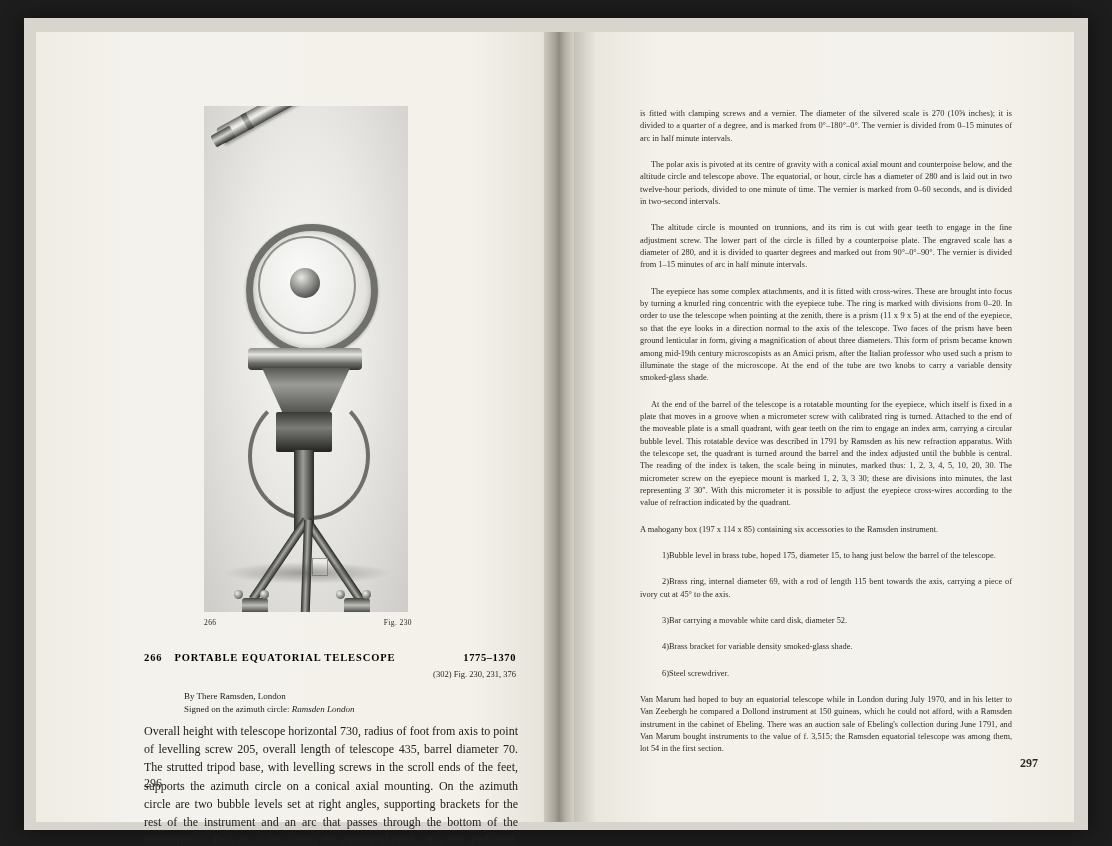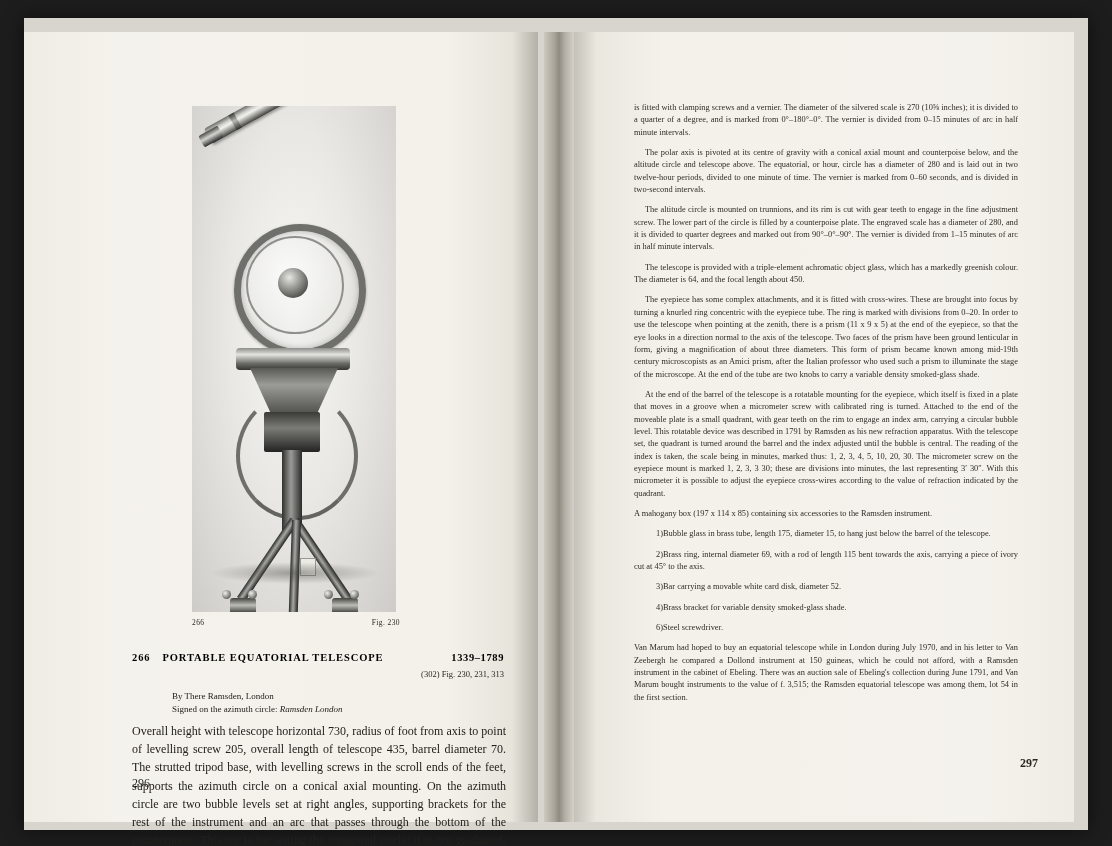--- a/index.html
+++ b/index.html
@@ -27,23 +27,24 @@
     background: #d8d5ce;
     box-shadow: 0 0 18px rgba(0,0,0,0.55);
   }
   .page {
     position: absolute;
     top: 14px;
     height: 790px;
     background: #f2f0ea;
   }
   .page-left {
-    left: 0;
+    left: 12px;
     width: 514px;
     background: linear-gradient(to right, #efece4 0%, #f4f2ec 18%, #f3f1ea 82%, #e2dfd6 100%);
+    padding-left: 18px;
   }
   .page-right {
     left: 546px;
     width: 504px;
     background: linear-gradient(to left, #efece4 0%, #f4f2ec 18%, #f3f1ea 82%, #e6e3da 100%);
   }
   .gutter {
     position: absolute;
     left: 520px; top: 14px;
     width: 30px; height: 790px;
@@ -135,21 +136,21 @@
   .rp-body {
     position: absolute;
     left: 56px; top: 62px;
     width: 400px;
     font-size: 8.4px;
     line-height: 1.47;
     text-align: justify;
     color: #2f2c27;
   }
   .rp-body p {
-    margin: 8px;
+    margin: 14px;
     text-indent: 11px;
   }
   .rp-body p.noindent { text-indent: 0; }
   .sec-title {
     margin: 9px 0 3px 0;
     font-weight: bold;
     font-size: 8.6px;
     text-indent: 0;
   }
   .acc-list { margin: 0; padding: 0; }
@@ -331,55 +332,54 @@
       </div>
 
       <div class="plate-caption-row">
         <span>266</span>
         <span>Fig. 230</span>
       </div>
 
       <div class="heading-row">
         <span class="heading-num">266</span>
         <span class="heading-title">PORTABLE EQUATORIAL TELESCOPE</span>
-        <span class="heading-date">1339–1789</span>
+        <span class="heading-date">1775–1370</span>
       </div>
 
       <div class="fig-row">
         <span>(302)</span>
-        <span>Fig. 230, 231, 313</span>
+        <span>Fig. 230, 231, 376</span>
       </div>
 
       <div class="byline">
         <div>By There Ramsden, London</div>
         <div>
           <span>Signed on the azimuth circle: </span><em>Ramsden London</em>
         </div>
       </div>
 
       <div class="lp-para softtext">Overall height with telescope horizontal 730, radius of foot from axis to point of levelling screw 205, overall length of telescope 435, barrel diameter 70. The strutted tripod base, with levelling screws in the scroll ends of the feet, supports the azimuth circle on a conical axial mounting. On the azimuth circle are two bubble levels set at right angles, supporting brackets for the rest of the instrument and an arc that passes through the bottom of the counterpoise. This arc is for setting the equatorial circle; it is not graduated, but has a fine adjustment. The azimuth circle</div>
 
       <div class="folio folio-left">296</div>
       <div class="page-edge-shadow-left"></div>
     </div>
 
     <div class="page page-right">
       <div class="rp-body softtext">
         <p class="noindent">is fitted with clamping screws and a vernier. The diameter of the silvered scale is 270 (10⅝ inches); it is divided to a quarter of a degree, and is marked from 0°–180°–0°. The vernier is divided from 0–15 minutes of arc in half minute intervals.</p>
         <p>The polar axis is pivoted at its centre of gravity with a conical axial mount and counterpoise below, and the altitude circle and telescope above. The equatorial, or hour, circle has a diameter of 280 and is laid out in two twelve-hour periods, divided to one minute of time. The vernier is marked from 0–60 seconds, and is divided in two-second intervals.</p>
         <p>The altitude circle is mounted on trunnions, and its rim is cut with gear teeth to engage in the fine adjustment screw. The lower part of the circle is filled by a counterpoise plate. The engraved scale has a diameter of 280, and it is divided to quarter degrees and marked out from 90°–0°–90°. The vernier is divided from 1–15 minutes of arc in half minute intervals.</p>
-        <p>The telescope is provided with a triple-element achromatic object glass, which has a markedly greenish colour. The diameter is 64, and the focal length about 450.</p>
         <p>The eyepiece has some complex attachments, and it is fitted with cross-wires. These are brought into focus by turning a knurled ring concentric with the eyepiece tube. The ring is marked with divisions from 0–20. In order to use the telescope when pointing at the zenith, there is a prism (11 x 9 x 5) at the end of the eyepiece, so that the eye looks in a direction normal to the axis of the telescope. Two faces of the prism have been ground lenticular in form, giving a magnification of about three diameters. This form of prism became known among mid-19th century microscopists as an Amici prism, after the Italian professor who used such a prism to illuminate the stage of the microscope. At the end of the tube are two knobs to carry a variable density smoked-glass shade.</p>
         <p>At the end of the barrel of the telescope is a rotatable mounting for the eyepiece, which itself is fixed in a plate that moves in a groove when a micrometer screw with calibrated ring is turned. Attached to the end of the moveable plate is a small quadrant, with gear teeth on the rim to engage an index arm, carrying a circular bubble level. This rotatable device was described in 1791 by Ramsden as his new refraction apparatus. With the telescope set, the quadrant is turned around the barrel and the index adjusted until the bubble is central. The reading of the index is taken, the scale being in minutes, marked thus: 1, 2, 3, 4, 5, 10, 20, 30. The micrometer screw on the eyepiece mount is marked 1, 2, 3, 3 30; these are divisions into minutes, the last representing 3′ 30″. With this micrometer it is possible to adjust the eyepiece cross-wires according to the value of refraction indicated by the quadrant.</p>
 
         <p class="noindent">A mahogany box (197 x 114 x 85) containing six accessories to the Ramsden instrument.</p>
 
         <div class="acc-list">
           <p class="acc-item">
-            <span class="n">1)</span><span>Bubble glass in brass tube, length 175, diameter 15, to hang just below the barrel of the telescope.</span>
+            <span class="n">1)</span><span>Bubble level in brass tube, hoped 175, diameter 15, to hang just below the barrel of the telescope.</span>
           </p>
           <p class="acc-item">
             <span class="n">2)</span><span>Brass ring, internal diameter 69, with a rod of length 115 bent towards the axis, carrying a piece of ivory cut at 45° to the axis.</span>
           </p>
           <p class="acc-item">
             <span class="n">3)</span><span>Bar carrying a movable white card disk, diameter 52.</span>
           </p>
           <p class="acc-item">
             <span class="n">4)</span><span>Brass bracket for variable density smoked-glass shade.</span>
           </p>

